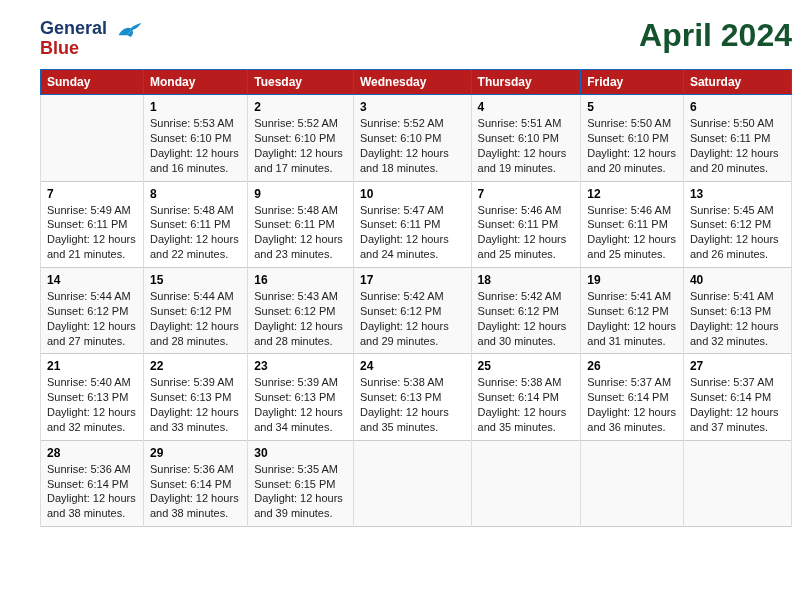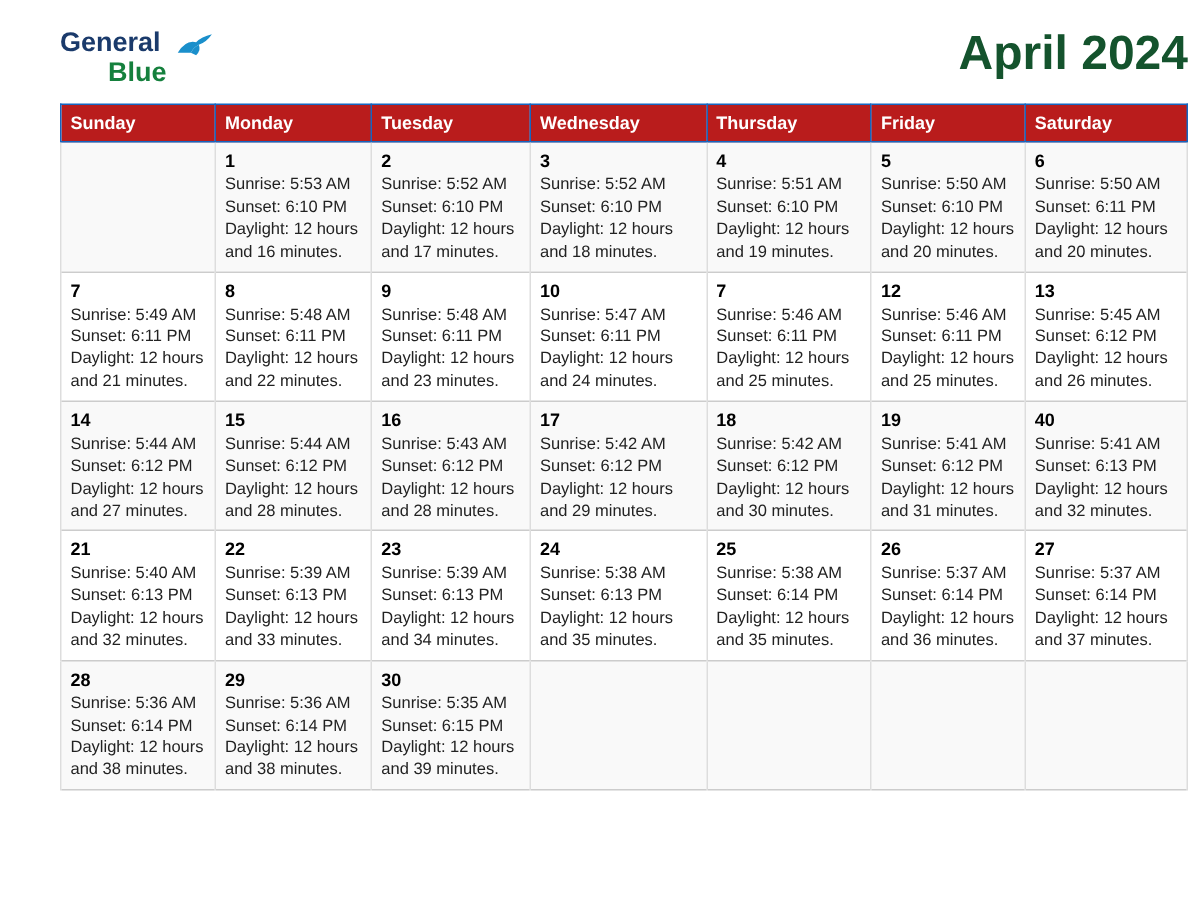--- a/index.html
+++ b/index.html
@@ -99,21 +99,21 @@
       <div>
         <div style="display:flex;align-items:center;">
           <div style="font-size:18px;font-weight:bold;color:#1a3a6b;line-height:1.15;">
             <span style="color:#1a3a6b;">General</span>
             <svg class="logo-bird" viewBox="0 0 32 22" style="display:inline-block;vertical-align:middle;margin-left:3px;">
               <path d="M4 18 Q10 8 18 10 Q22 6 30 4 Q26 10 20 12 Q16 14 14 18 Z" fill="#1a8fcb"></path>
               <path d="M14 18 Q16 14 20 12 Q22 16 18 20 Z" fill="#1a8fcb"></path>
             </svg>
           </div>
         </div>
-        <div style="font-size:18px;font-weight:bold;color:#15803d;margin-top:-2px;text-align:center;">Blue</div>
+        <div style="font-size:18px;font-weight:bold;color:#b91c1c;margin-top:-2px;">Blue</div>
       </div>
     </div>
     <div class="title-block">
       <div class="main-title">April 2024</div>
     </div>
   </div>
 
   <table>
     <thead>
       <tr id="header-row">

